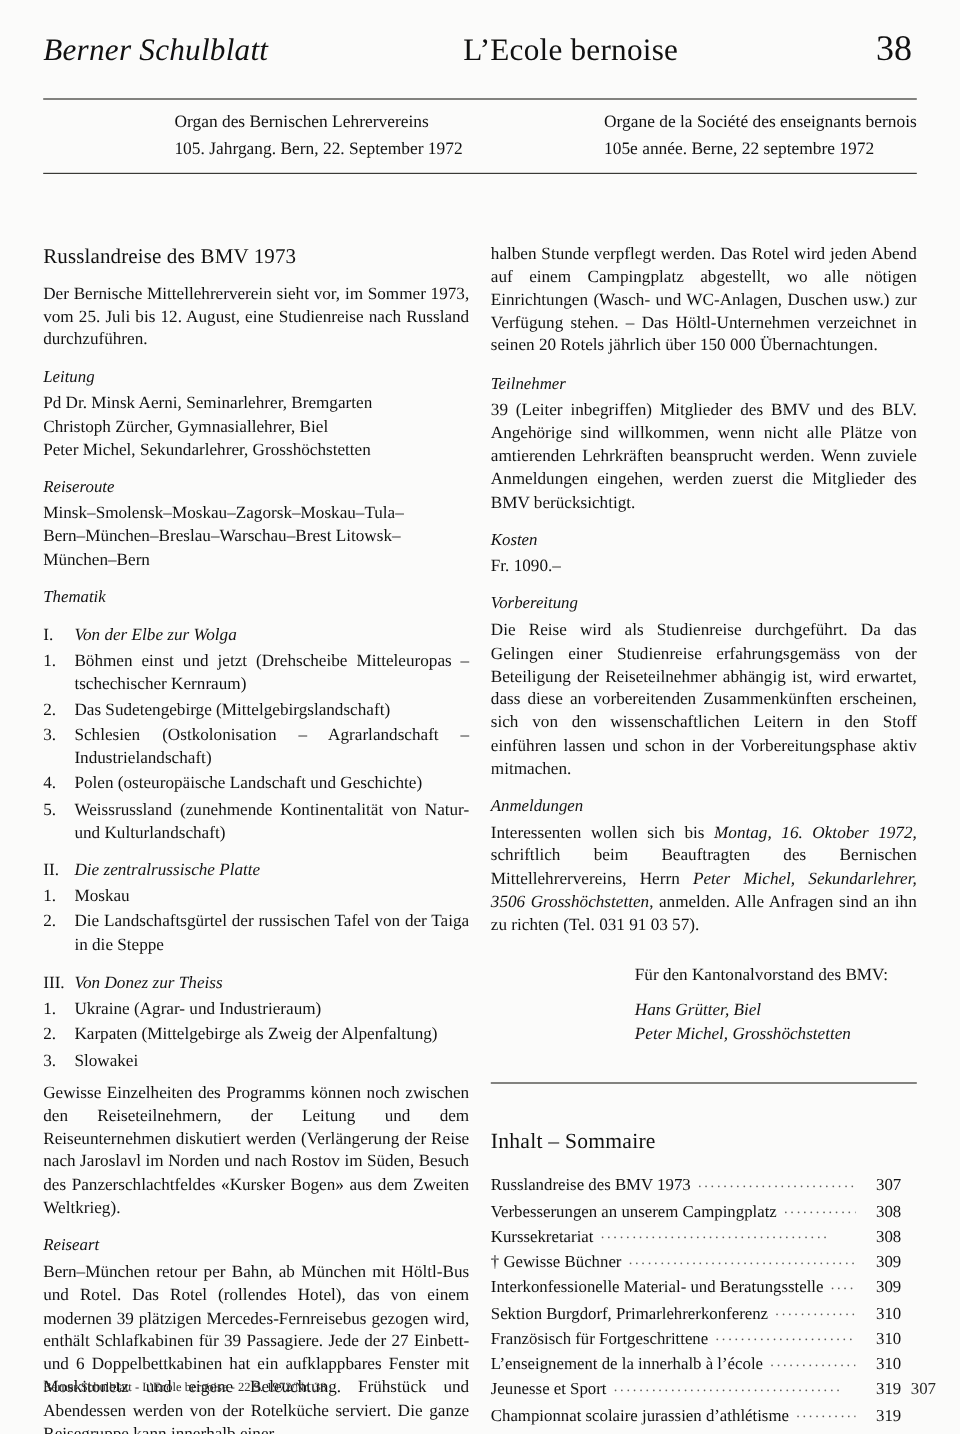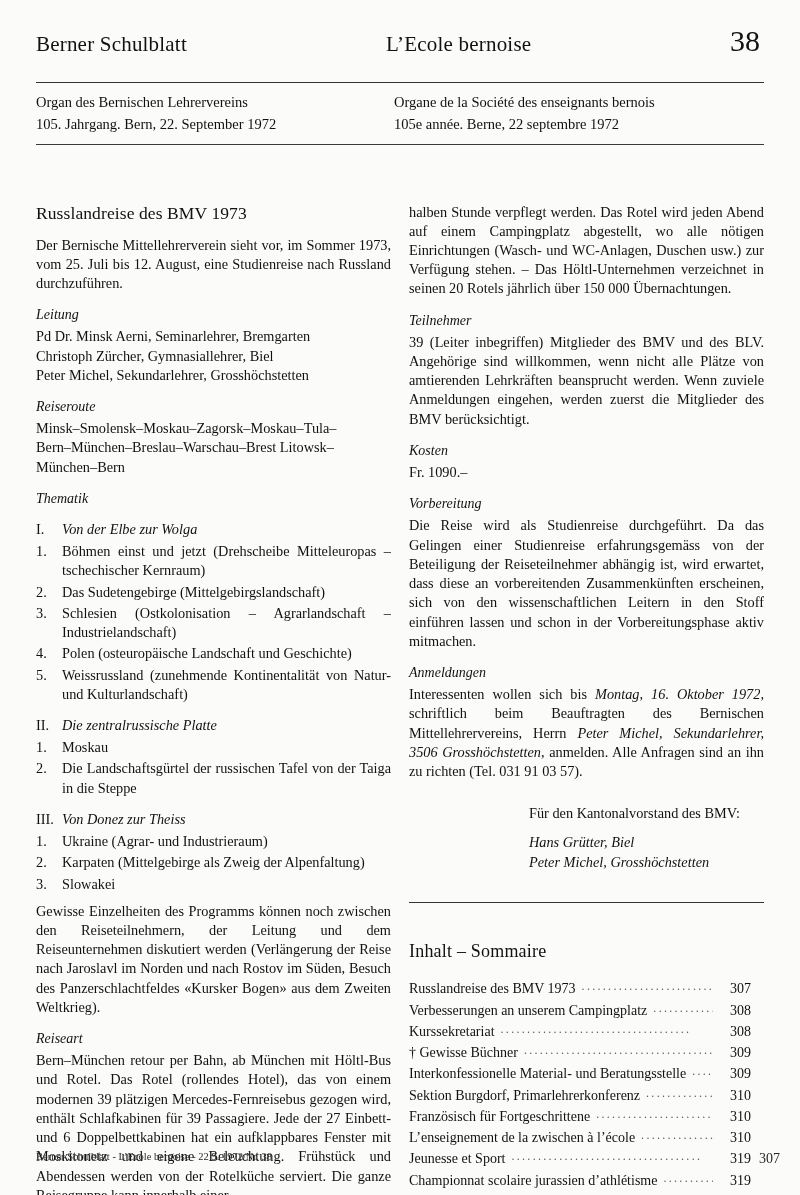--- a/index.html
+++ b/index.html
@@ -23,27 +23,28 @@
   }
 
   
   .masthead {
     display: flex;
     align-items: baseline;
     padding-top: 24px;
     height: 58px;
   }
   .masthead-de {
-    font-size: 21px;
+    font-size: 26px;
     letter-spacing: 0.2px;
     width: 350px;
     white-space: nowrap;
+    font-style: italic;
   }
   .masthead-fr {
-    font-size: 21px;
+    font-size: 26px;
     letter-spacing: 0.2px;
     white-space: nowrap;
   }
   .issue-no {
     margin-left: auto;
     font-size: 30px;
     padding-right: 4px;
   }
 
   .rule {
@@ -53,20 +54,21 @@
   }
   .rule-thin {
     height: 1px;
     background: #3a3a36;
     width: 100%;
   }
 
   .subhead-block {
     display: flex;
     padding: 9px 0 8px 0;
+    justify-content: flex-end;
   }
   .subhead-col {
     font-size: 14.5px;
     line-height: 1.5;
   }
   .subhead-col.de { width: 358px; }
   .subhead-col .line { white-space: nowrap; }
 
   
   .columns {
@@ -374,21 +376,21 @@
           <span class="toc-label">Sektion Burgdorf, Primarlehrerkonferenz</span>
           <span class="toc-dots">....................................</span>
           <span class="toc-page">310</span>
         </div>
         <div class="toc-row">
           <span class="toc-label">Französisch für Fortgeschrittene</span>
           <span class="toc-dots">....................................</span>
           <span class="toc-page">310</span>
         </div>
         <div class="toc-row">
-          <span class="toc-label">L’enseignement de la zwischen à l’école</span>
+          <span class="toc-label">L’enseignement de la innerhalb à l’école</span>
           <span class="toc-dots">....................................</span>
           <span class="toc-page">310</span>
         </div>
         <div class="toc-row">
           <span class="toc-label">Jeunesse et Sport</span>
           <span class="toc-dots">....................................</span>
           <span class="toc-page">319</span>
         </div>
         <div class="toc-row">
           <span class="toc-label">Championnat scolaire jurassien d’athlétisme</span>

